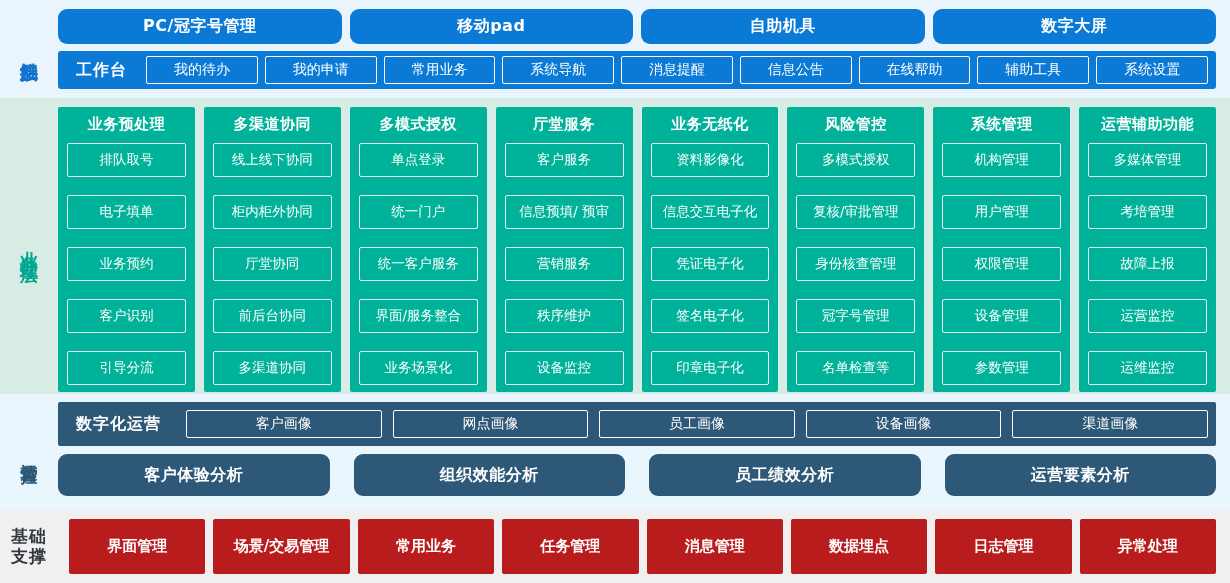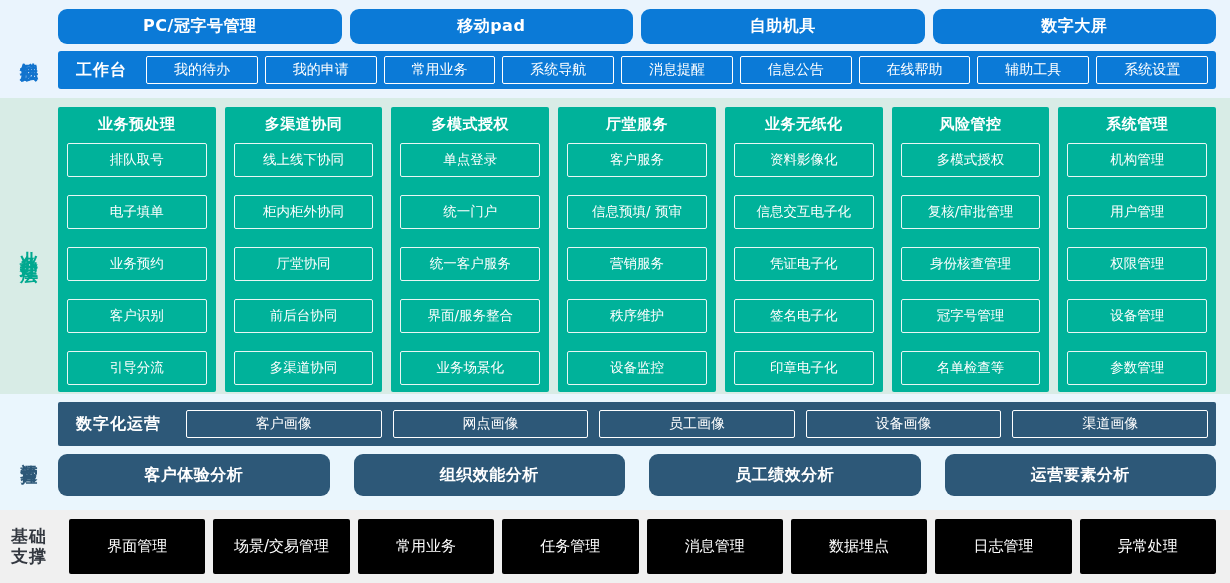--- a/index.html
+++ b/index.html
@@ -92,23 +92,23 @@
     display:flex;align-items:center;justify-content:center;
     color:#fff;font-weight:bold;font-size:16px;letter-spacing:.5px;
   }
 
   
   .band-base{height:73px;background:#f0f0f0;gap:11px;}
   .band-base .band-label{color:#333840;font-size:17px;writing-mode:horizontal-tb;
     flex-direction:column;line-height:1.15;letter-spacing:1px;}
   .band-base .band-body{padding:9px 14px 9px 0;display:flex;gap:8px;}
   .base-item{
-    flex:1;background:#000000;border-radius:2px;
-    display:flex;align-items:center;justify-content:center;
-    color:#fff;font-size:15px;white-space:nowrap;
+    flex:1;background:#b91c1c;border-radius:2px;
+    display:flex;align-items:center;justify-content:center;
+    color:#fff;font-size:15px;white-space:nowrap;font-weight:bold;
   }
 </style>
 </head>
 <body>
 
 <div class="diagram">
 
   <section class="band band-contact">
     <div class="band-label">接触层</div>
     <div class="band-body">
@@ -208,20 +208,30 @@
         <div class="biz-col-title">系统管理</div>
         <div class="biz-items">
           <div class="biz-item">机构管理</div>
           <div class="biz-item">用户管理</div>
           <div class="biz-item">权限管理</div>
           <div class="biz-item">设备管理</div>
           <div class="biz-item">参数管理</div>
         </div>
       </div>
 
+      <div class="biz-col">
+        <div class="biz-col-title">运营辅助功能</div>
+        <div class="biz-items">
+          <div class="biz-item">多媒体管理</div>
+          <div class="biz-item">考培管理</div>
+          <div class="biz-item">故障上报</div>
+          <div class="biz-item">运营监控</div>
+          <div class="biz-item">运维监控</div>
+        </div>
+      </div>
 
     </div>
   </section>
 
   <section class="band band-ops">
     <div class="band-label">运营管控</div>
     <div class="band-body">
       <div class="ops-row1">
         <div class="ops-title">数字化运营</div>
         <div class="ops-portrait">客户画像</div>

